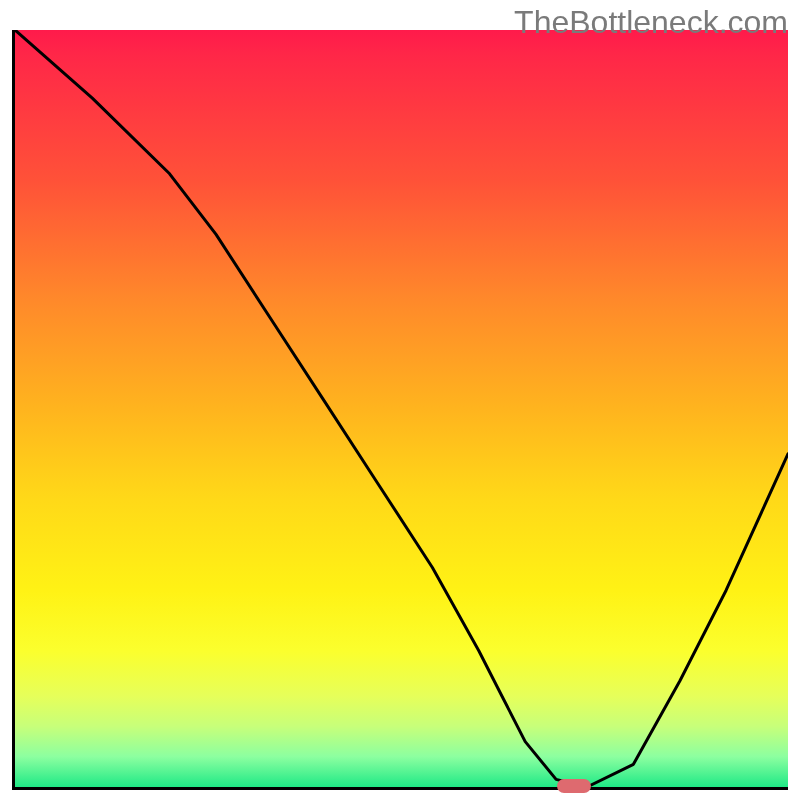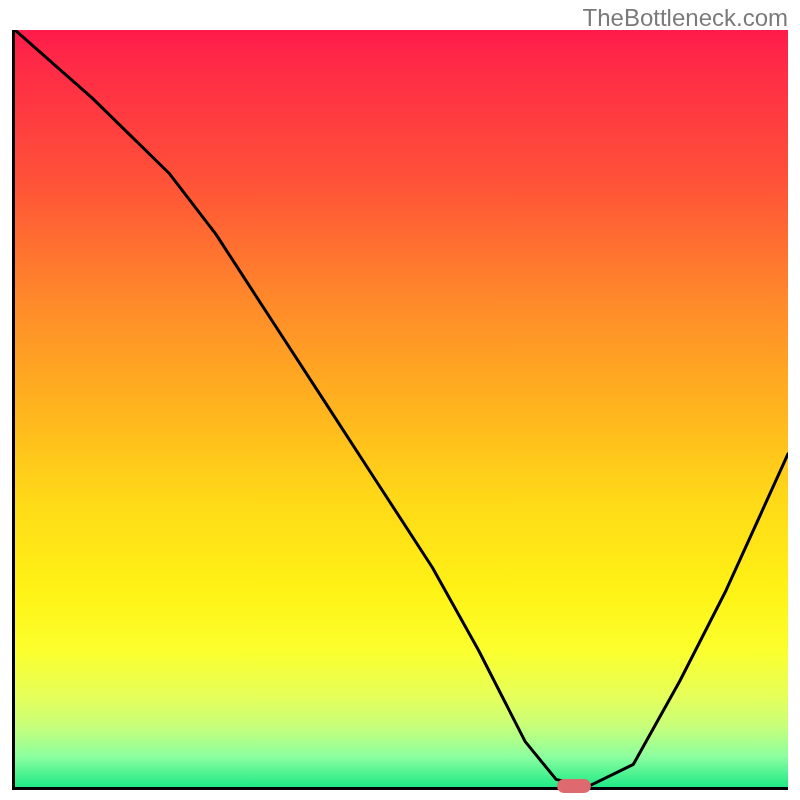--- a/index.html
+++ b/index.html
@@ -3,21 +3,21 @@
 <meta charset="utf-8">
 <style>
   * { margin: 0; padding: 0; box-sizing: border-box; }
   html, body { width: 800px; height: 800px; overflow: hidden; background: #fff; }
   .wrap { position: relative; width: 800px; height: 800px; }
   .watermark {
     position: absolute;
     top: 4px;
     right: 12px;
     font-family: Arial, Helvetica, sans-serif;
-    font-size: 24px;
+    font-size: 32px;
     color: #7a7a7a;
     z-index: 5;
   }
   .plot {
     position: absolute;
     top: 30px;
     left: 12px;
     width: 776px;
     height: 760px;
     border-left: 3px solid #000;

